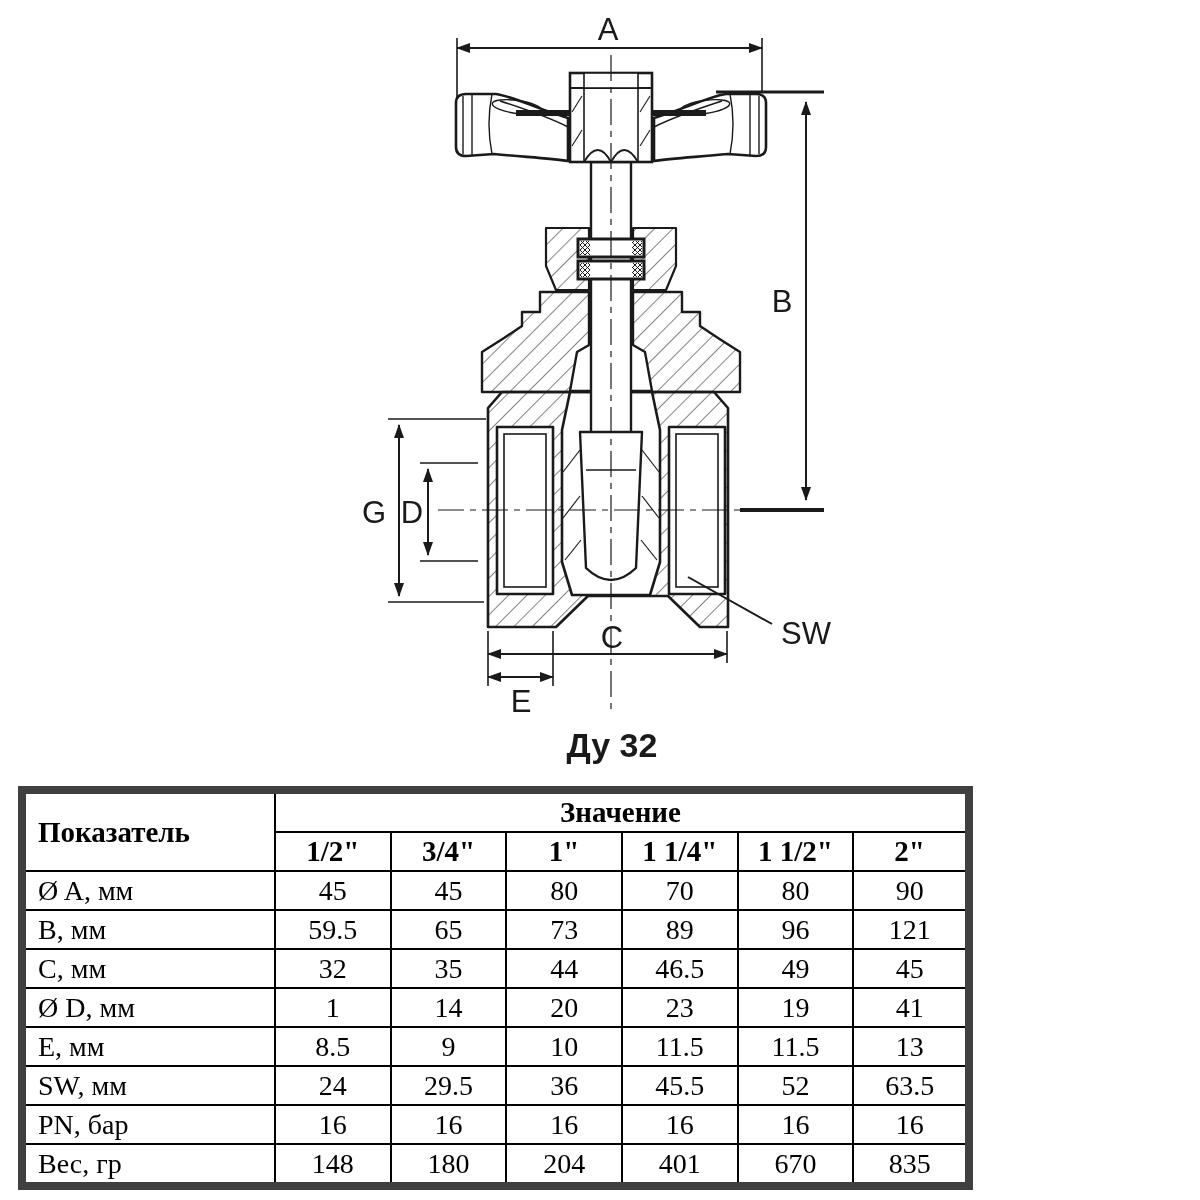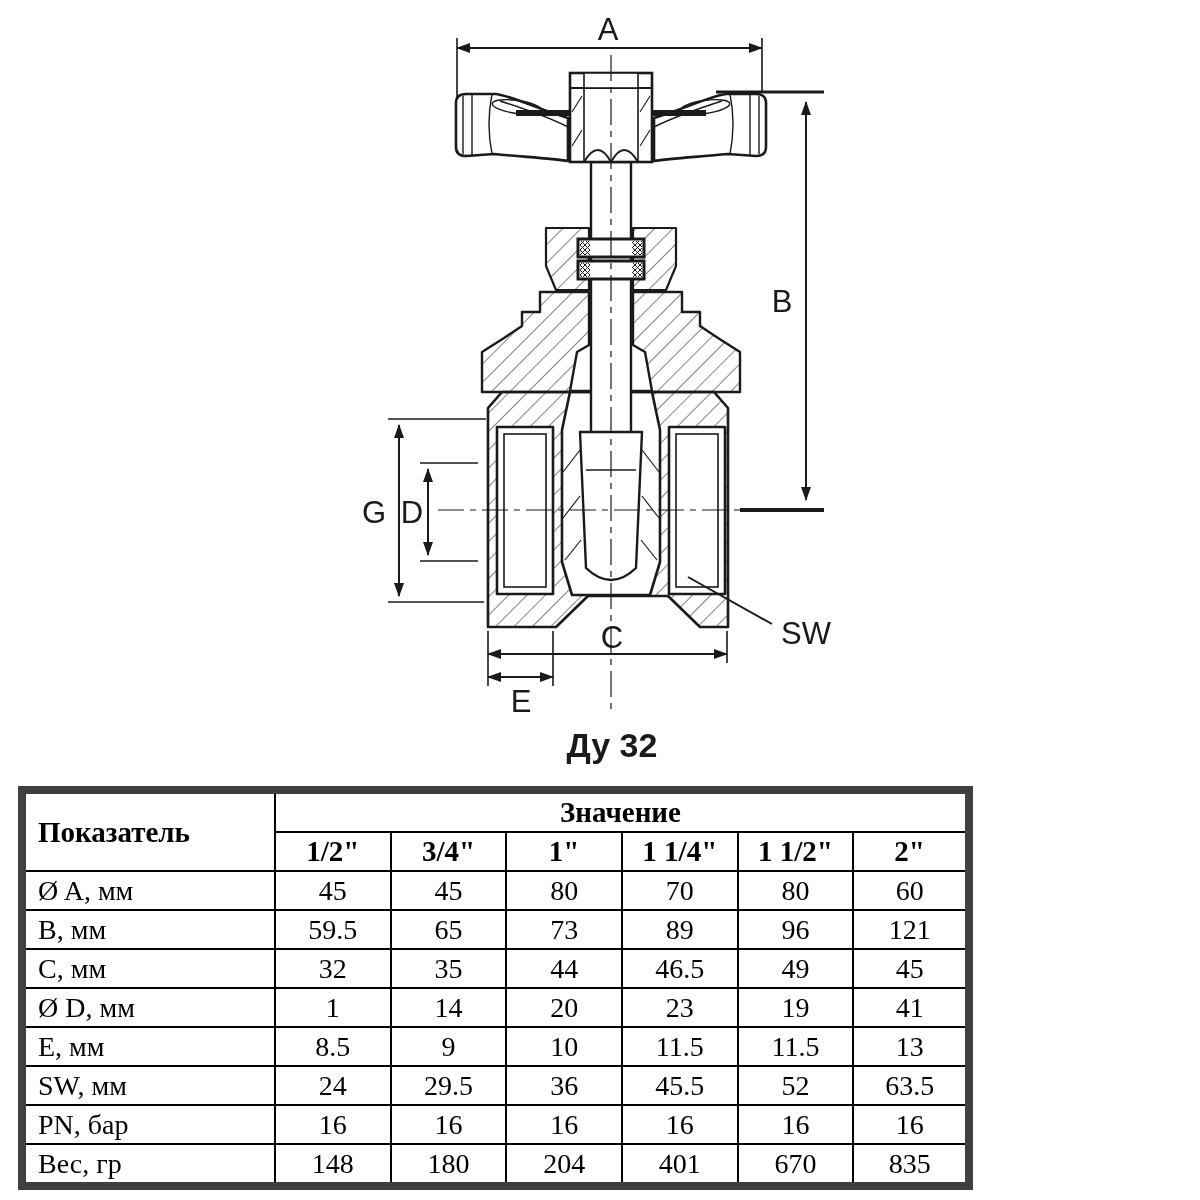--- a/index.html
+++ b/index.html
@@ -191,21 +191,21 @@
       </tr>
     </thead>
     <tbody>
       <tr>
         <td class="rowlabel">Ø A, мм</td>
         <td>45</td>
         <td>45</td>
         <td>80</td>
         <td>70</td>
         <td>80</td>
-        <td>60</td>
+        <td>90</td>
       </tr>
       <tr>
         <td class="rowlabel">B, мм</td>
         <td>59.5</td>
         <td>65</td>
         <td>73</td>
         <td>89</td>
         <td>96</td>
         <td>121</td>
       </tr>

